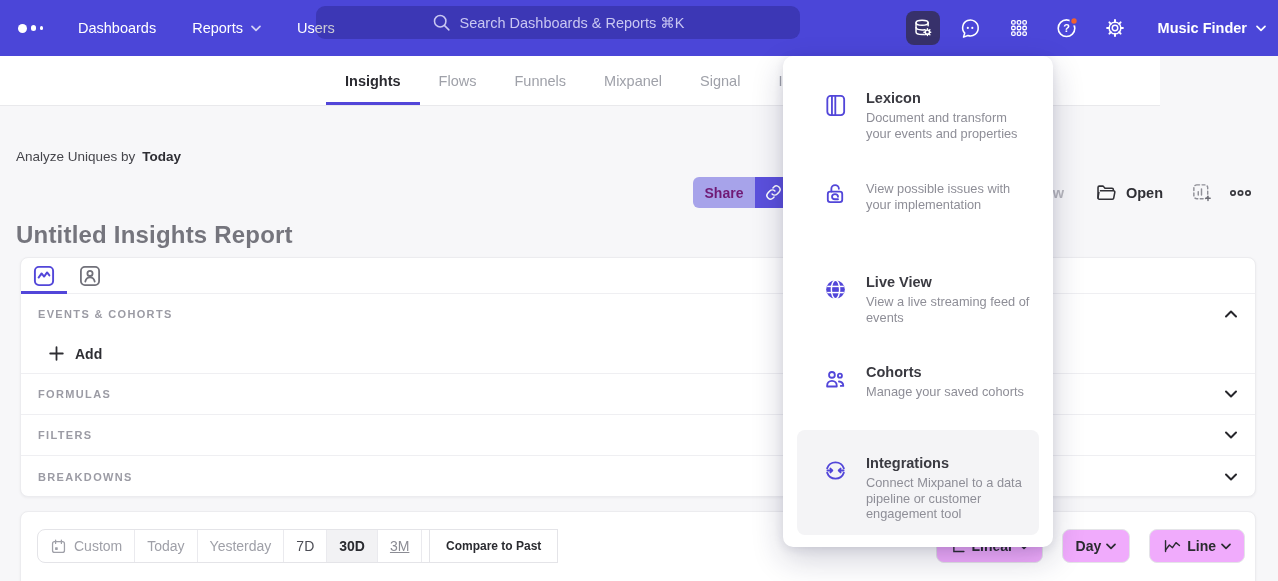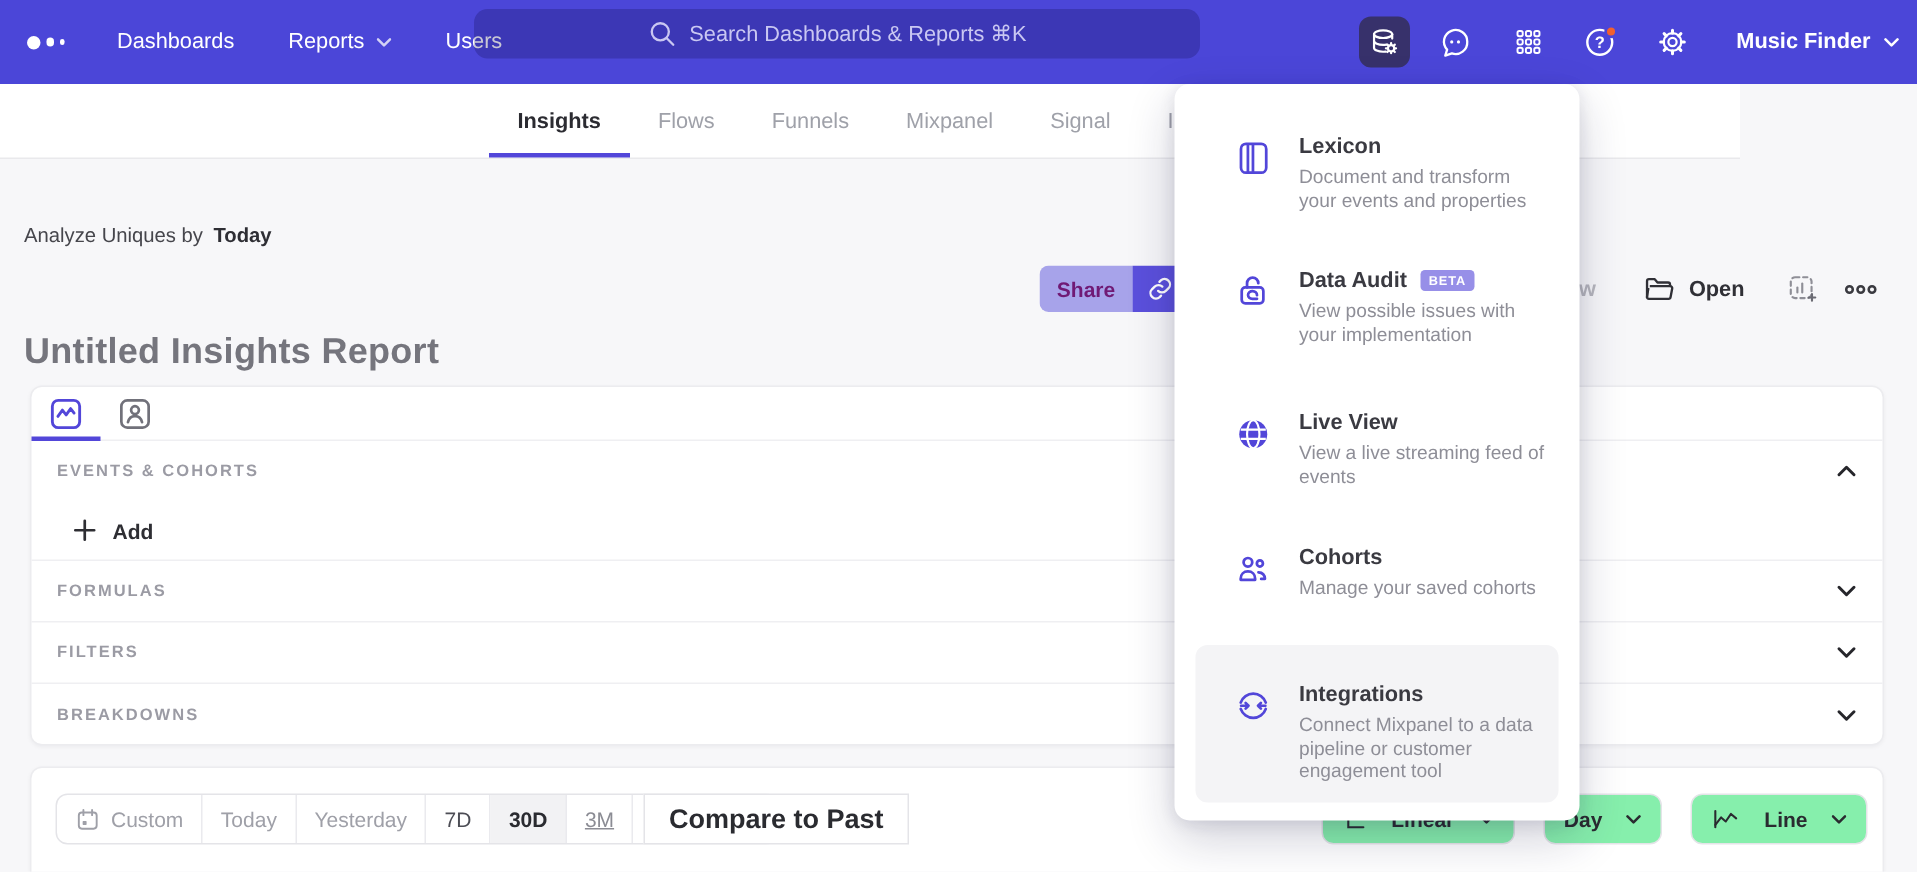--- a/index.html
+++ b/index.html
@@ -59,23 +59,23 @@
   .chev { cursor:pointer; }
 
   
   .bottom-card { position:absolute; left:20px; top:511px; width:1236px; height:80px; border-radius:8px 8px 0 0; z-index:1; }
   .date-control { position:absolute; left:16px; top:17px; height:34px; display:flex; align-items:stretch; border:1px solid #e4e4e8; border-radius:8px; background:#fff; overflow:hidden; }
   .seg { display:flex; align-items:center; justify-content:center; gap:7px; padding:0 12px; font-size:14px; color:#9fa0a8; border-right:1px solid #eaeaee; cursor:pointer; white-space:nowrap; }
   .seg:last-child { border-right:none; }
   .seg.mid { color:#8b8c94;text-decoration:underline; }
   .seg.d7 { color:#4c4d55; }
   .seg.active { background:#f2f2f4; color:#2a2b30; font-weight:600; }
-  .compare-btn { position:absolute; left:408px; top:17px; height:34px; padding:0 16px; border:1px solid #e4e4e8; border-radius:0; background:#fff; font-size:18px; font-weight:600; color:#2a2b30; display:flex; align-items:center; cursor:pointer; font-family:inherit; }
+  .compare-btn { position:absolute; left:408px; top:17px; height:34px; padding:0 16px; border:1px solid #e4e4e8; border-radius:0; background:#fff; font-size:12px; font-weight:600; color:#2a2b30; display:flex; align-items:center; cursor:pointer; font-family:inherit; }
   .chart-controls { position:absolute; right:10px; top:17px; display:flex; gap:19px; }
-  .ctrl-btn { height:34px; border:1px solid #e4e4e8; border-radius:8px; background:#86efac; display:flex; align-items:center; gap:16px; padding:0 13px; font-size:14px; font-weight:600; color:#2a2b30; cursor:pointer; font-family:inherit; }
+  .ctrl-btn { height:34px; border:1px solid #e4e4e8; border-radius:8px; background:#f0abfc; display:flex; align-items:center; gap:5px; padding:0 13px; font-size:14px; font-weight:600; color:#2a2b30; cursor:pointer; font-family:inherit; }
 
   
   .apps-menu { position:absolute; left:783px; top:56px; width:270px; height:491px; background:#fff; border-radius:10px; box-shadow:0 12px 32px rgba(25,25,70,.20), 0 2px 10px rgba(25,25,70,.10); z-index:40; }
   .hl-block { position:absolute; left:14px; right:14px; top:374px; height:105px; background:#f4f4f6; border-radius:8px; }
   .menu-item { position:absolute; left:40px; right:18px; display:flex; gap:17px; cursor:pointer; }
   .mi-icon { flex:0 0 26px; margin-top:4px; }
   .mi-title { font-size:14.5px; font-weight:700; color:#3a3a41; line-height:18px; display:flex; align-items:center; gap:9px; }
   .mi-desc { font-size:12.8px; color:#8e8e97; line-height:15.5px; margin-top:3px; max-width:172px; }
   .badge { background:#978fe8; color:#fff; font-size:8.5px; font-weight:700; letter-spacing:.6px; padding:2.5px 5.5px; border-radius:3px; line-height:1; }
 </style>
@@ -344,24 +344,20 @@
 
   <div class="menu-item" style="top:122px;">
     <span class="mi-icon">
       <svg width="25" height="25" viewBox="0 0 26 26" fill="none" stroke="#5246d9" stroke-width="1.9" stroke-linecap="round" stroke-linejoin="round">
         <rect x="5" y="10" width="15" height="11" rx="2.5"></rect>
         <path d="M8.7 10V7.1a3.9 3.9 0 0 1 7.8 0"></path>
         <path d="M15.6 15.4c0-1.6-1.3-2.8-3.1-2.8s-3.1 1.2-3.1 2.7 1.2 2.6 3 2.6h3.2"></path>
       </svg>
     </span>
     <div class="mi-text">
-      <div class="mi-title">
-        <span>Data Audit</span>
-        <span class="badge">BETA</span>
-      </div>
       <div class="mi-desc">View possible issues with your implementation</div>
     </div>
   </div>
 
   <div class="menu-item" style="top:217px;">
     <span class="mi-icon">
       <svg width="25" height="25" viewBox="0 0 26 26">
         <circle cx="13" cy="13" r="9.7" fill="#5246d9"></circle>
         <g fill="none" stroke="#fff" stroke-width="1.5">
           <ellipse cx="13" cy="13" rx="4.3" ry="9.7"></ellipse>

